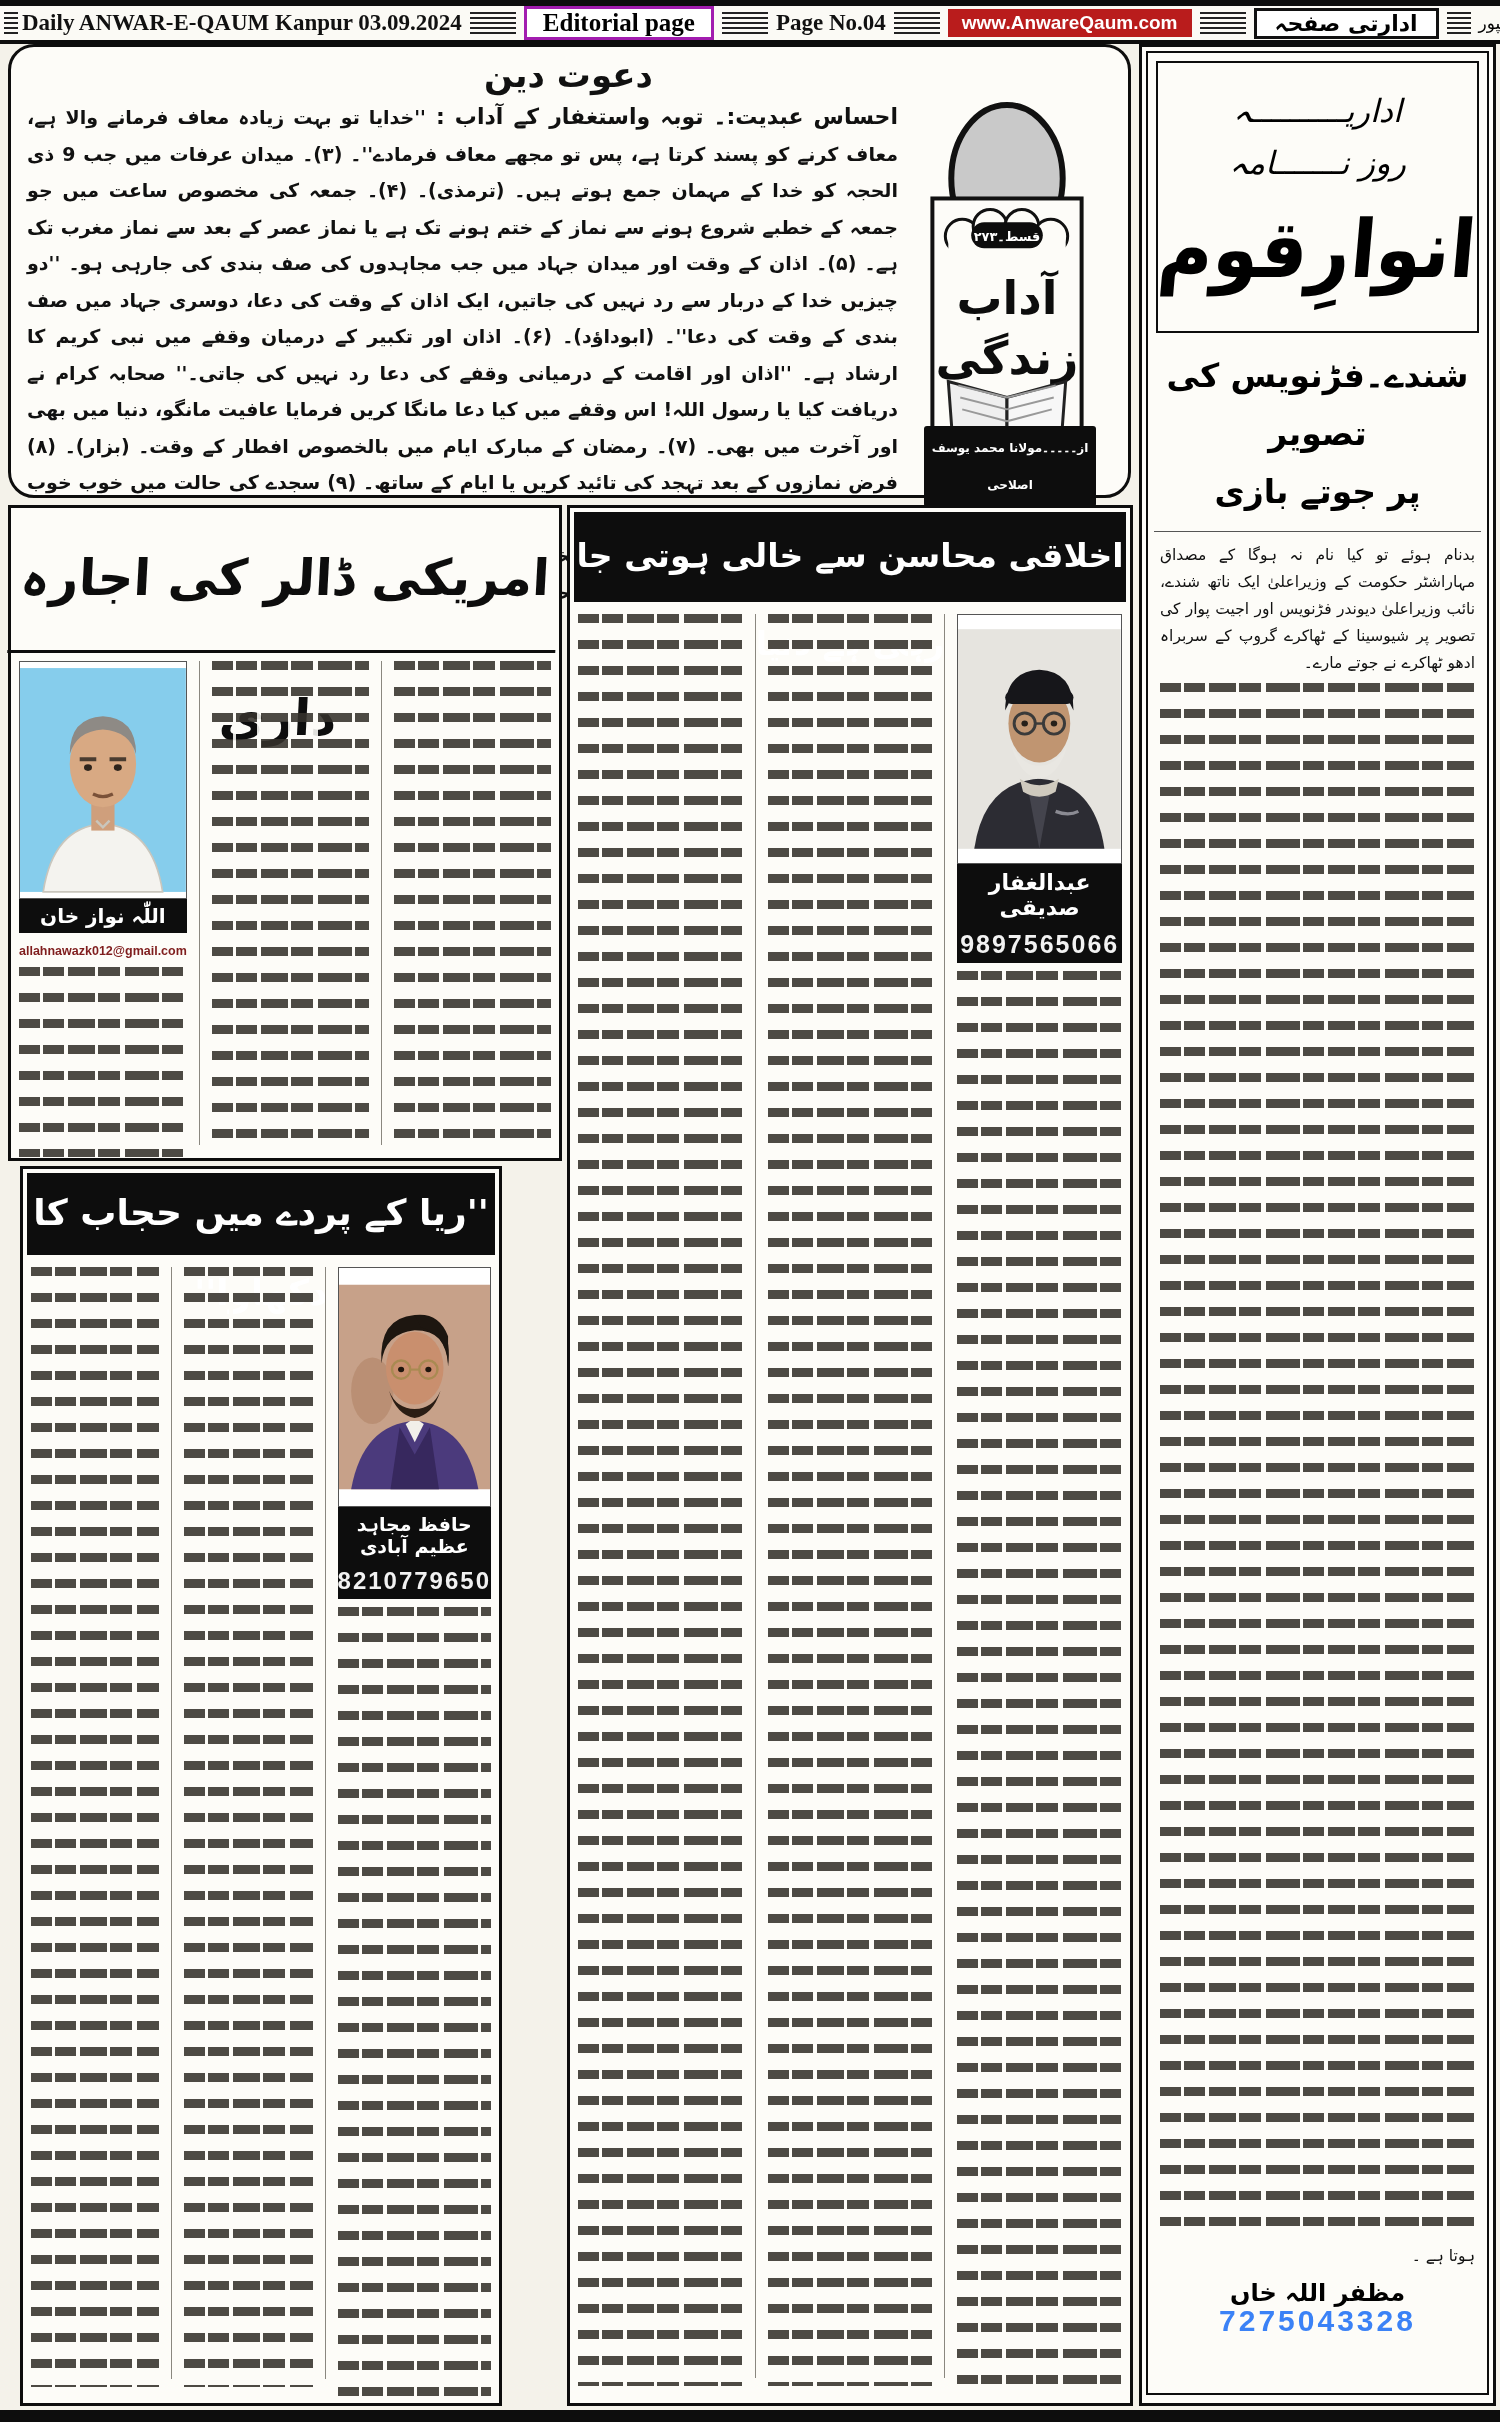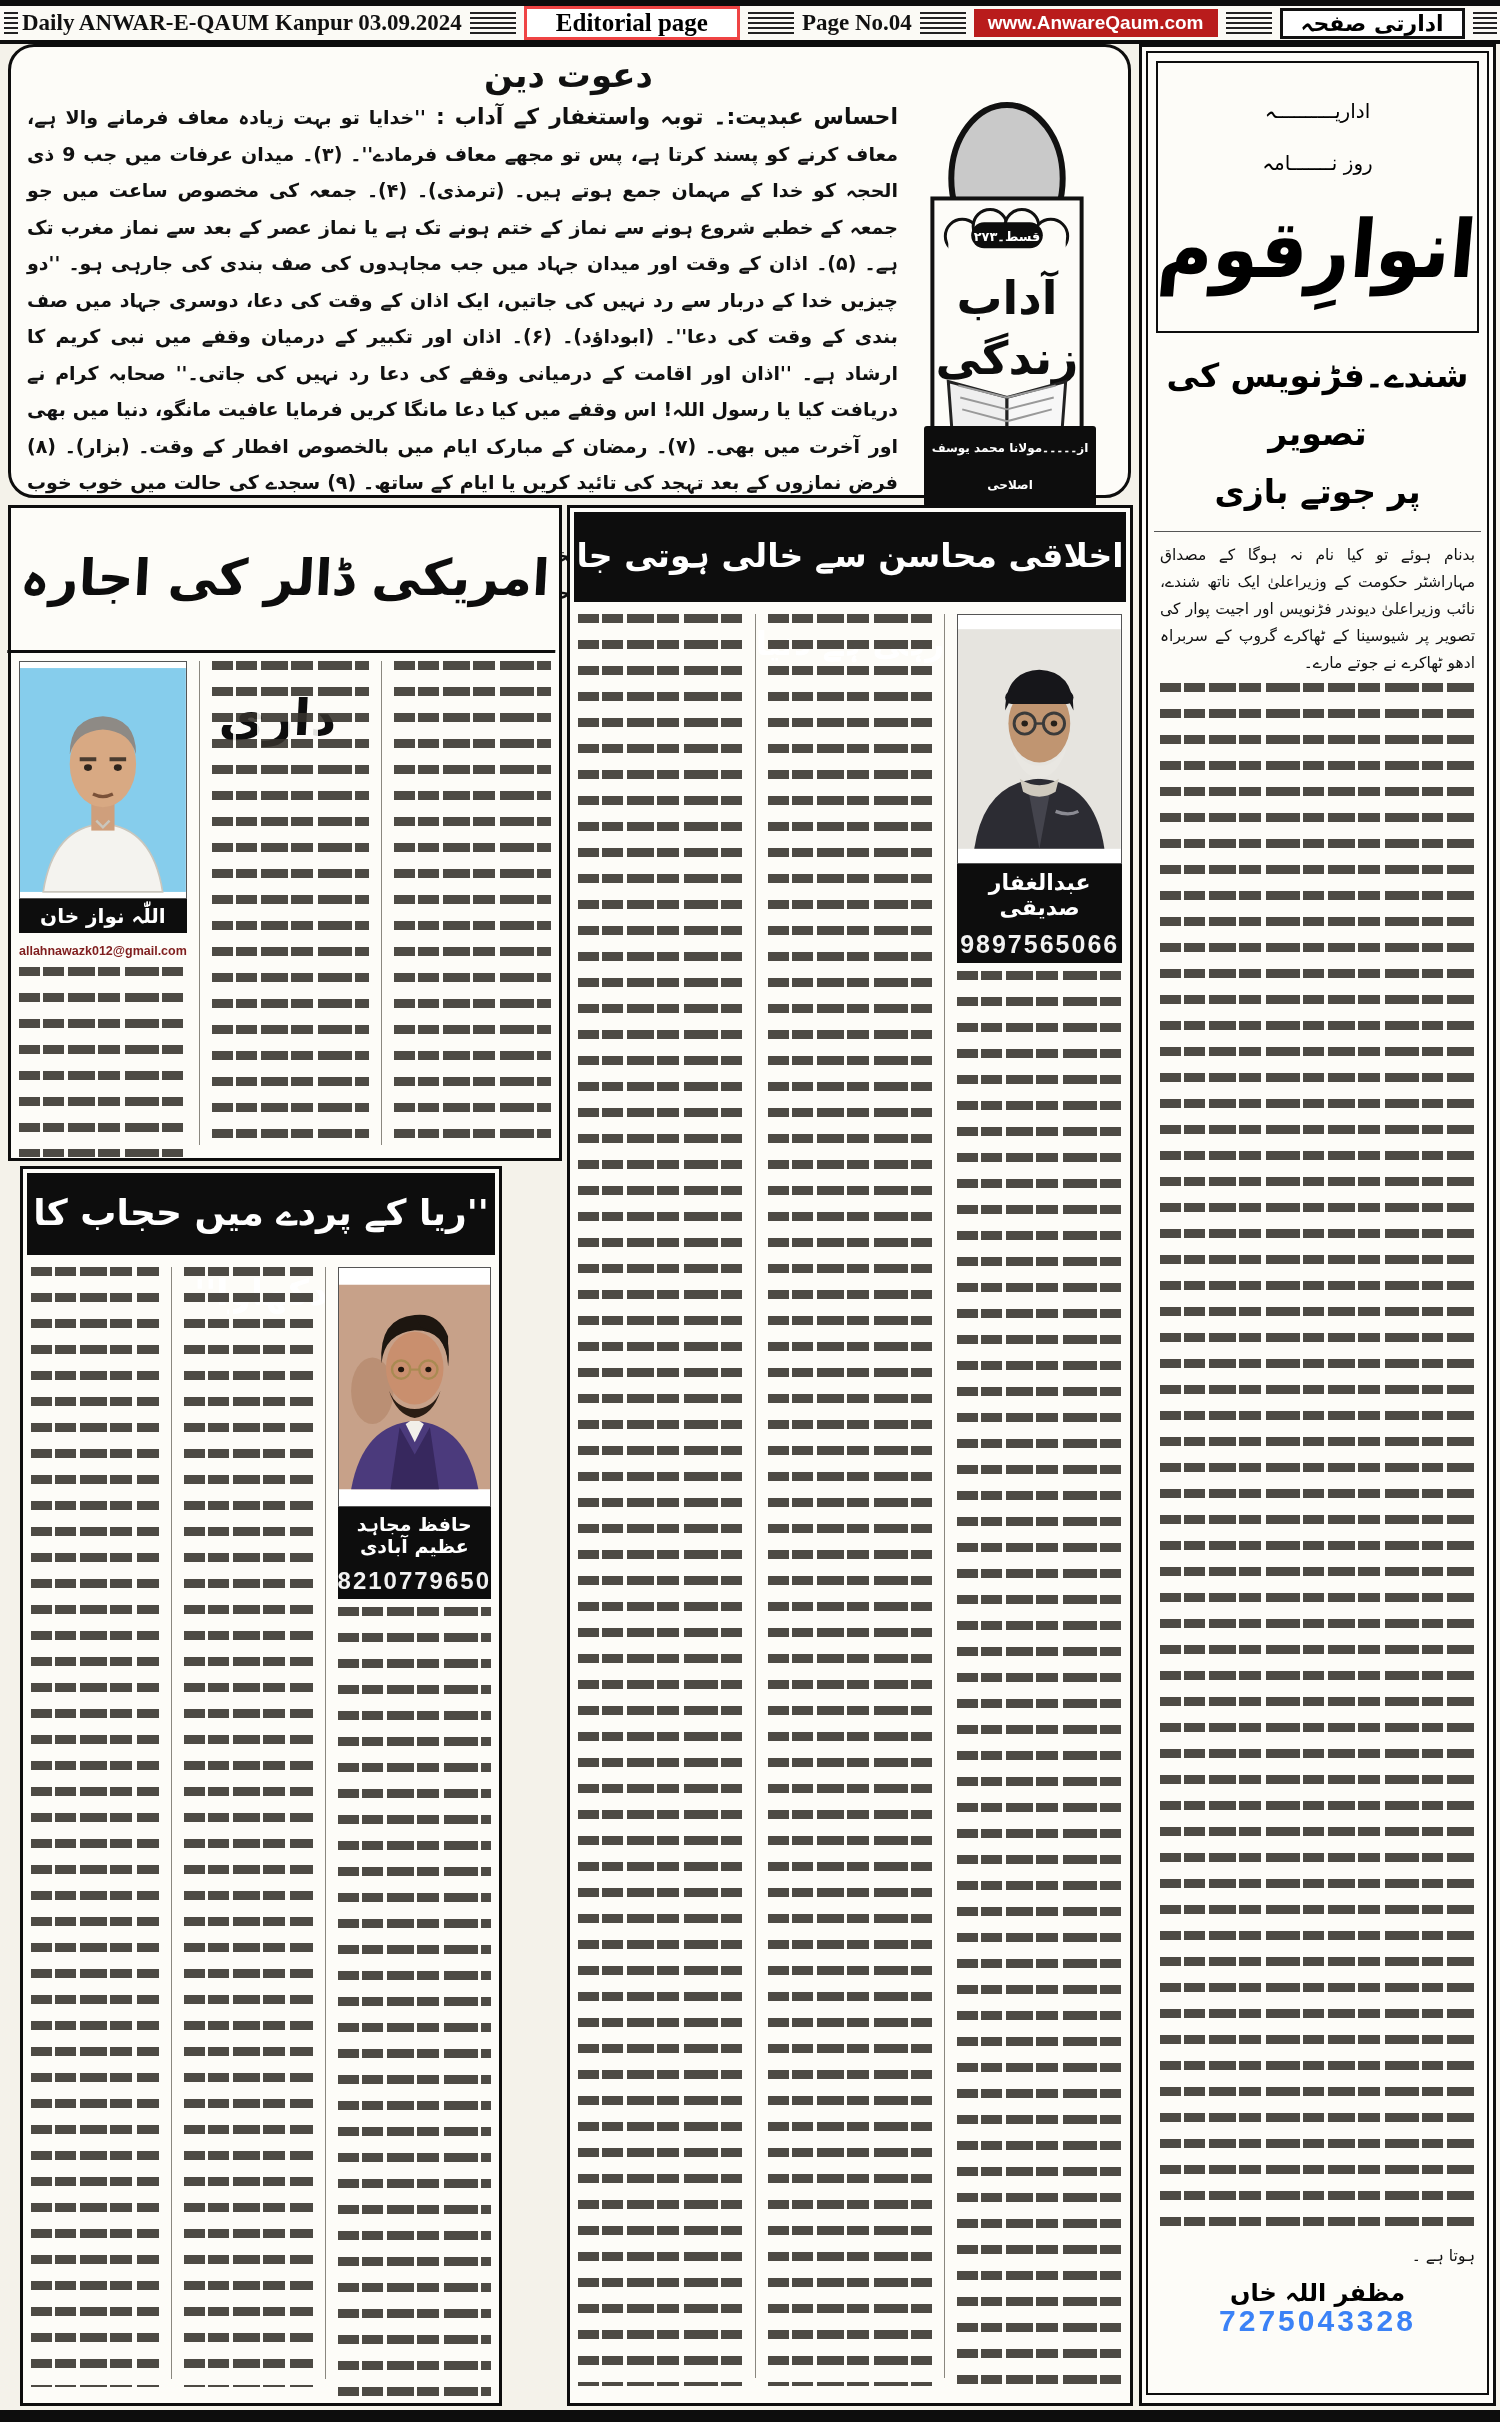--- a/index.html
+++ b/index.html
@@ -3,21 +3,21 @@
 <meta charset="utf-8">
 <style>
   html,body{margin:0;padding:0;}
   body{width:1500px;height:2422px;background:#e8e6df;font-family:"DejaVu Sans",sans-serif;position:relative;overflow:hidden;}
   .page{position:absolute;inset:0;background:#f4f2ea;}
   .bar-black{position:absolute;left:0;width:1500px;background:#0d0d0d;}
   
   .hdr{position:absolute;top:6px;left:0;width:1500px;height:34px;background:#fbfaf5;border-bottom:4px solid #0d0d0d;display:flex;align-items:center;}
   .hdr .eng{font-family:"Liberation Serif",serif;font-weight:bold;font-size:23px;color:#111;white-space:nowrap;}
   .hatch{height:22px;width:46px;background:repeating-linear-gradient(180deg,#222 0 2px,#fbfaf5 2px 5px);margin:0 8px;flex:0 0 auto;}
-  .boxed{border:3px solid #ef4444;background:#fff;padding:0 29px;font-family:"Liberation Serif",serif;font-size:25px;font-weight:bold;white-space:nowrap;}
+  .boxed{border:3px solid #a21caf;background:#fff;padding:0 16px;font-family:"Liberation Serif",serif;font-size:25px;font-weight:bold;white-space:nowrap;}
   .webbox{background:#b91c1c;color:#fff;font-family:"Liberation Sans",sans-serif;font-size:19px;font-weight:bold;padding:3px 14px;white-space:nowrap;}
   .ubox{border:3px solid #111;background:#fff;padding:0 18px;font-size:22px;font-weight:bold;direction:rtl;white-space:nowrap;}
   .uhead{direction:rtl;font-size:17px;white-space:nowrap;display:flex;align-items:center;gap:6px;}
   
   .frame{position:absolute;background:#fdfcf8;border:3px solid #0d0d0d;box-sizing:border-box;}
   
   .tx{background-image:
       repeating-linear-gradient(90deg,transparent 0 21px,#fdfcf8 21px 24px,transparent 24px 45px,#fdfcf8 45px 49px,transparent 49px 76px,#fdfcf8 76px 79px,transparent 79px 101px,#fdfcf8 101px 106px,transparent 106px 119px),
       repeating-linear-gradient(180deg,#35322c 0 9px,transparent 9px 26px);
       opacity:.88;}
@@ -44,21 +44,21 @@
   .akhlaqi{left:567px;top:505px;width:566px;height:1901px;}
   .blackbar{background:#0d0d0d;color:#fff;margin:4px;text-align:center;direction:rtl;font-weight:bold;}
   .akhlaqi .blackbar{font-size:33px;line-height:88px;height:90px;}
   
   .riya{left:20px;top:1166px;width:482px;height:1240px;}
   .riya .blackbar{font-size:36px;line-height:80px;height:82px;}
   
   .edcol{left:1139px;top:44px;width:357px;height:2362px;border:3px solid #0d0d0d;background:#fdfcf8;box-sizing:border-box;position:absolute;}
   .ed-inner{border:2px solid #0d0d0d;margin:4px;height:calc(100% - 12px);box-sizing:border-box;position:relative;}
   .masthead{border:2px solid #0d0d0d;margin:8px;height:272px;text-align:center;direction:rtl;padding-top:22px;box-sizing:border-box;}
-  .mast-line{font-size:20px;letter-spacing:1px;line-height:52px;}
+  .mast-line{font-size:32px;letter-spacing:1px;line-height:52px;font-style:italic;}
   .mast-name{font-size:74px;font-weight:bold;line-height:120px;transform:skewX(-5deg) scaleY(1.08);}
   .ed-headline{font-size:33px;font-weight:bold;text-align:center;direction:rtl;line-height:58px;padding:6px 4px 10px;border-bottom:1px solid #555;margin:0 6px;}
   .ed-body{padding:10px 12px 0;font-size:15.5px;line-height:27px;}
   .ed-author{text-align:center;direction:rtl;font-size:24px;font-weight:bold;margin-top:10px;}
   .ed-phone{text-align:center;font-family:"Liberation Sans",sans-serif;font-size:30px;font-weight:bold;color:#3b82f6;letter-spacing:3px;}
 </style>
 </head>
 <body>
 
 <div class="page">

